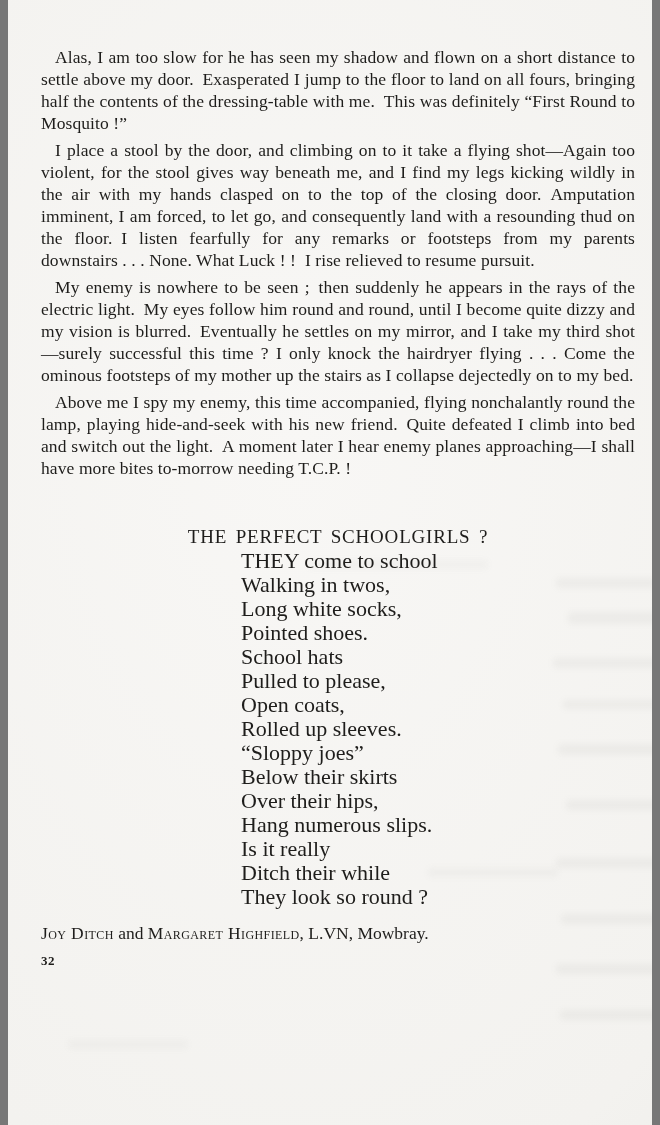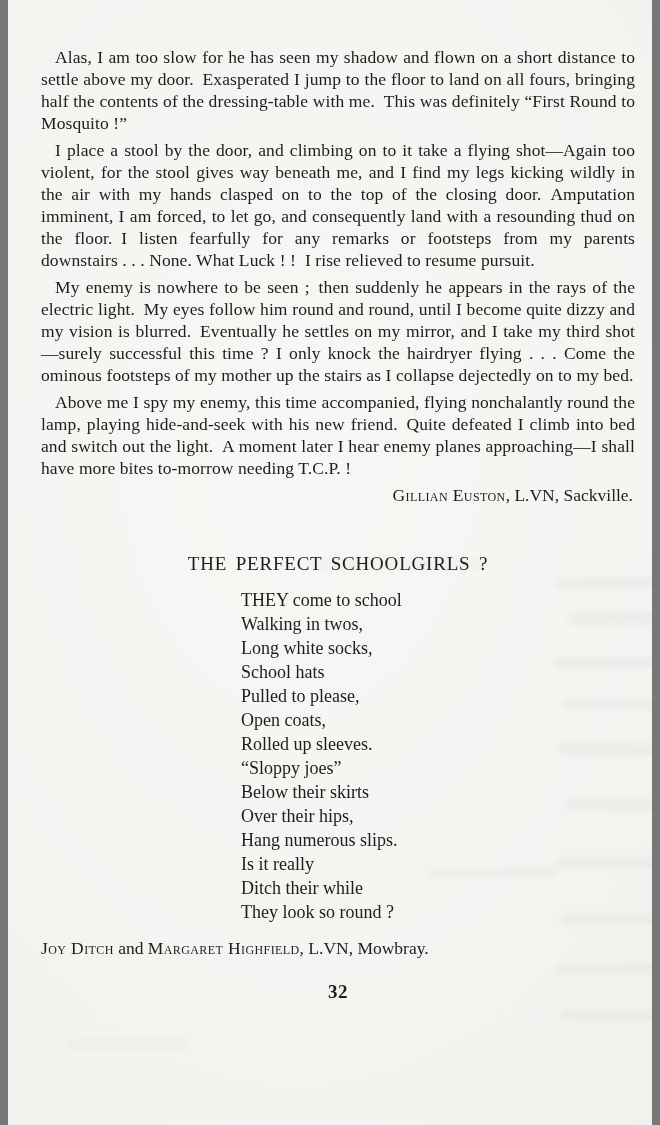--- a/index.html
+++ b/index.html
@@ -63,36 +63,35 @@
   }
   .poem-title {
     margin: 47px 0 0 0;
     font-size: 19px;
     font-weight: normal;
     text-align: center;
     letter-spacing: 0.8px;
     word-spacing: 3px;
   }
   .poem {
-    margin-top: 13px;
+    margin-top: 1px;
     padding-left: 200px;
-    font-size: 18px;
+    font-size: 22px;
     line-height: 24px;
   }
   .attr-poem {
     margin-top: 13px;
     text-align: left;
     padding-right: 30px;
   }
   .page-number {
-    margin-top: 22px;
-    font-size: 19px;
+    margin-top: 9px;
+    font-size: 13px;
     font-weight: bold;
     letter-spacing: 0.5px;
-    text-align: center;
   }
 </style>
 </head>
 <body>
 
 <div class="page">
 
   <div class="blots">
     <div></div>
       <div></div>
@@ -109,28 +108,28 @@
       <div></div>
   </div>
 
   <div class="content">
 
     <p class="body-para">Alas, I am too slow for he has seen my shadow and flown on a short distance to settle above my door. Exasperated I jump to the floor to land on all fours, bringing half the contents of the dressing-table with me. This was definitely “First Round to Mosquito !”</p>
     <p class="body-para">I place a stool by the door, and climbing on to it take a flying shot—Again too violent, for the stool gives way beneath me, and I find my legs kicking wildly in the air with my hands clasped on to the top of the closing door. Amputation imminent, I am forced, to let go, and consequently land with a resounding thud on the floor. I listen fearfully for any remarks or footsteps from my parents downstairs . . . None. What Luck ! ! I rise relieved to resume pursuit.</p>
     <p class="body-para">My enemy is nowhere to be seen ; then suddenly he appears in the rays of the electric light. My eyes follow him round and round, until I become quite dizzy and my vision is blurred. Eventually he settles on my mirror, and I take my third shot—surely successful this time ? I only knock the hairdryer flying . . . Come the ominous footsteps of my mother up the stairs as I collapse dejectedly on to my bed.</p>
     <p class="body-para">Above me I spy my enemy, this time accompanied, flying nonchalantly round the lamp, playing hide-and-seek with his new friend. Quite defeated I climb into bed and switch out the light. A moment later I hear enemy planes approaching—I shall have more bites to-morrow needing T.C.P. !</p>
 
-    <div class="attribution attr-story"><span class="sc">Gillian Euston</span><span>, L.VN, Sackville.</span></div>
 
     <h2 class="poem-title">THE PERFECT SCHOOLGIRLS ?</h2>
 
     <div class="poem">
       <div>THEY come to school</div>
       <div>Walking in twos,</div>
       <div>Long white socks,</div>
+      <div>Pointed shoes.</div>
       <div>School hats</div>
       <div>Pulled to please,</div>
       <div>Open coats,</div>
       <div>Rolled up sleeves.</div>
       <div>“Sloppy joes”</div>
       <div>Below their skirts</div>
       <div>Over their hips,</div>
       <div>Hang numerous slips.</div>
       <div>Is it really</div>
       <div>Ditch their while</div>

